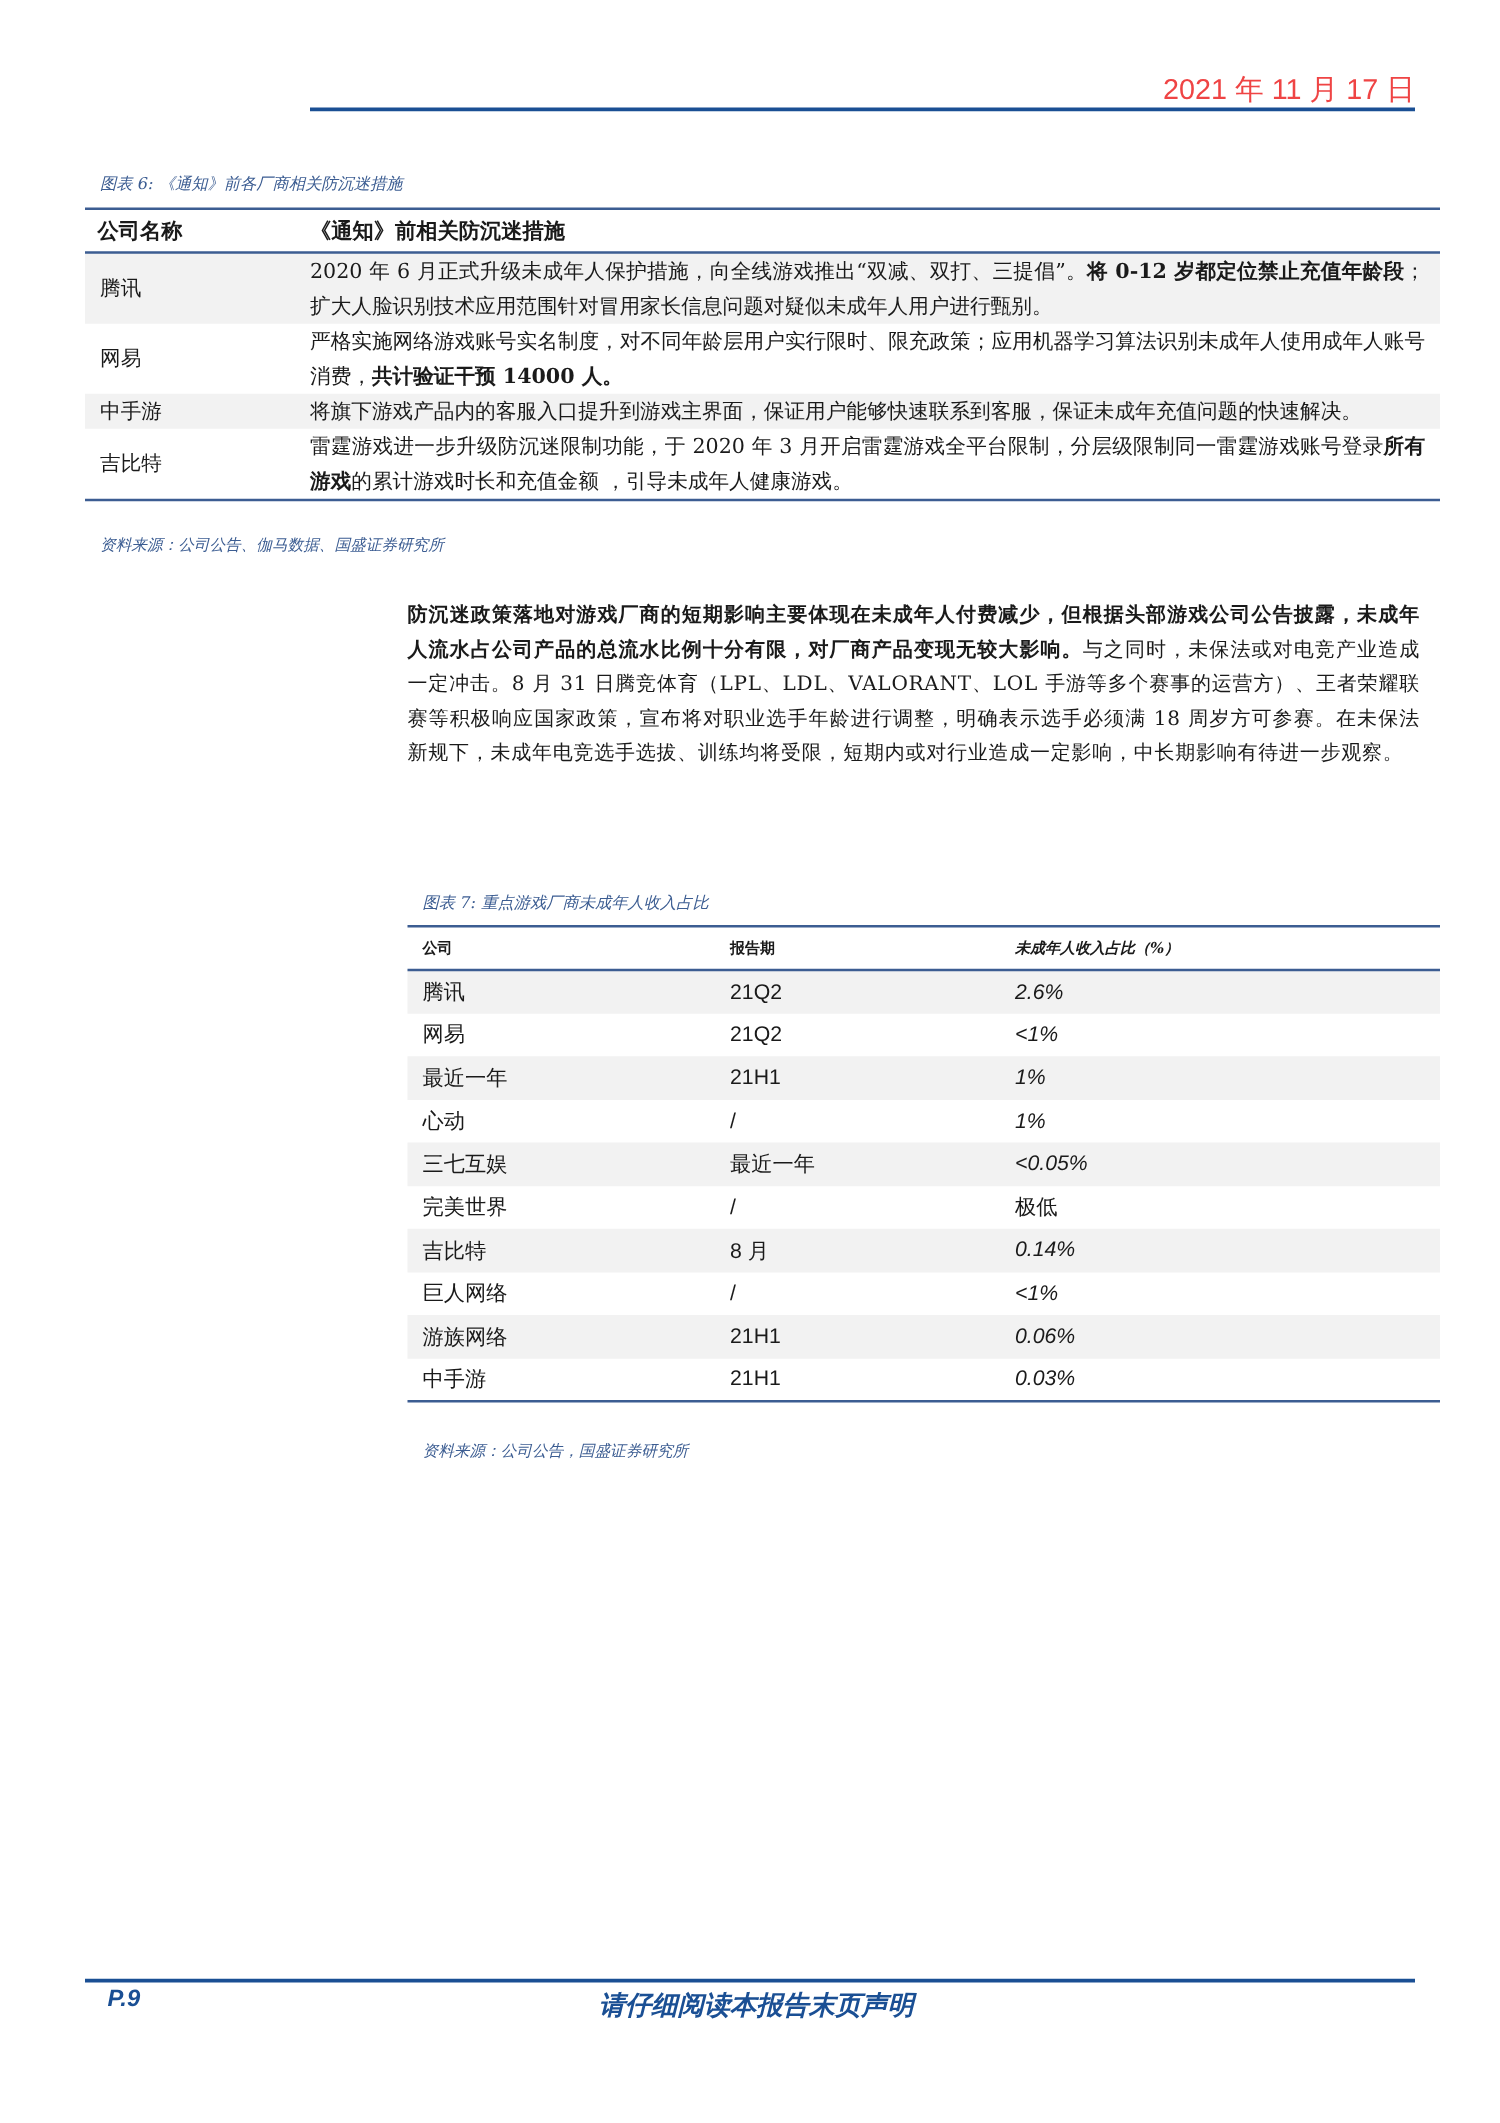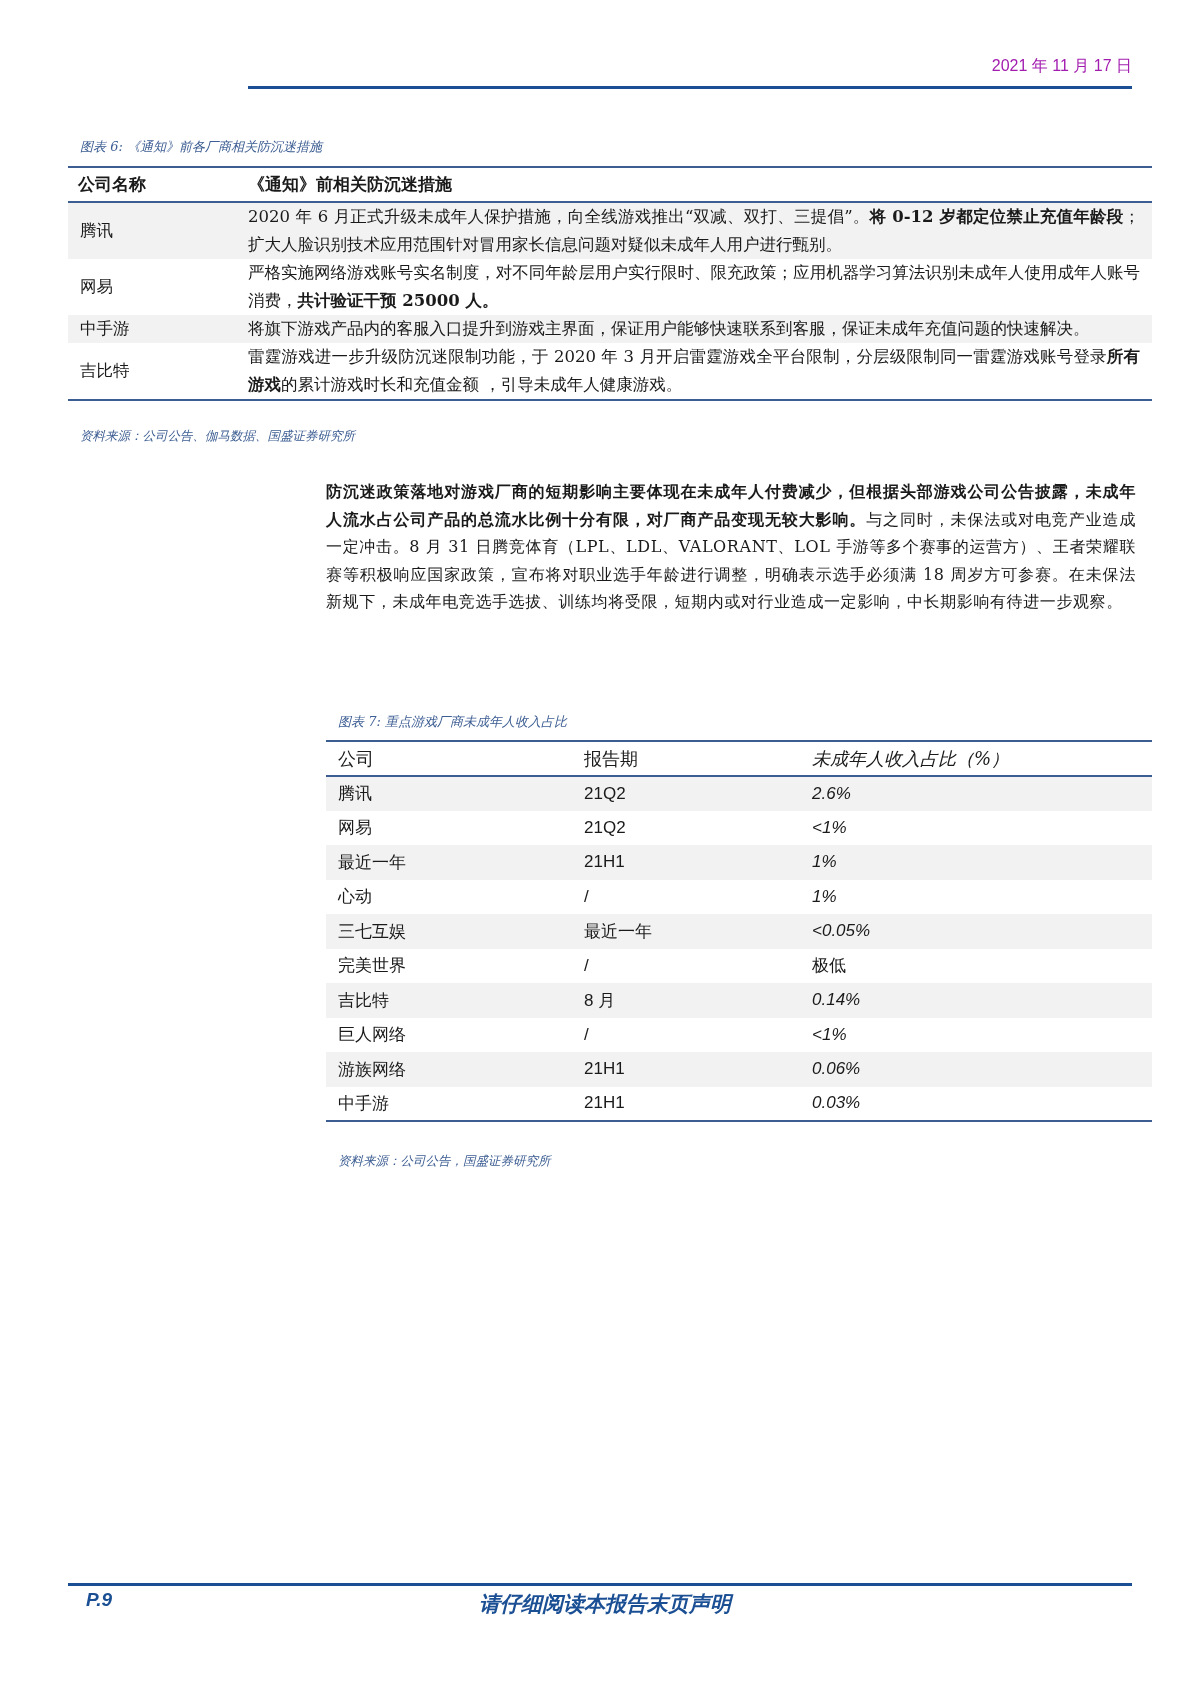--- a/index.html
+++ b/index.html
@@ -1,19 +1,19 @@
 <!DOCTYPE html>
 <html><head>
 <meta charset="utf-8">
 <style>
   * { box-sizing: border-box; margin: 0; padding: 0; }
   html, body { width: 1200px; height: 1698px; background: #ffffff; }
   body { position: relative; font-family: "DejaVu Serif", "Liberation Serif", serif; color: #1a1a1a; }
 
-  .header-date { position: absolute; right: 68px; top: 56px; font-size: 16px; font-family: "Liberation Sans", sans-serif; color: #a21caf; }
+  .header-date { position: absolute; right: 68px; top: 56px; font-size: 23px; font-family: "Liberation Sans", sans-serif; color: #ef4444; }
   .header-rule { position: absolute; left: 248px; right: 68px; top: 86px; height: 3px; background: #1a4f94; }
 
   .fig-caption { font-family: "DejaVu Serif", serif; font-style: italic; font-size: 13px; color: #3c5d92; }
   .source { font-family: "DejaVu Serif", serif; font-style: italic; font-size: 12.5px; color: #3c5d92; }
 
   
   .t6-caption { position: absolute; left: 80px; top: 138px; }
   .t6 { position: absolute; left: 68px; top: 166px; width: 1084px; border-collapse: collapse; }
   .t6 { border-top: 2px solid #3c5d92; border-bottom: 2px solid #3c5d92; }
   .t6 th { text-align: left; font-size: 17px; font-weight: bold; height: 35px; padding: 0 0 0 10px; border-bottom: 2px solid #3c5d92; }
@@ -25,21 +25,21 @@
   .t6 b { font-weight: bold; }
   .t6-source { position: absolute; left: 80px; top: 428px; }
 
   
   .para { position: absolute; left: 326px; top: 478px; width: 810px; font-size: 16px; line-height: 27.5px; text-align: justify; letter-spacing: 0.6px; }
   .para b { font-weight: bold; }
 
   
   .t7-caption { position: absolute; left: 338px; top: 713px; text-align: center; }
   .t7 { position: absolute; left: 326px; top: 740px; width: 826px; border-collapse: collapse; border-top: 2px solid #3c5d92; border-bottom: 2px solid #3c5d92; }
-  .t7 th { text-align: left; font-size: 18px; font-weight: normal; height: 35px; border-bottom: 2px solid #3c5d92; }
+  .t7 th { text-align: left; font-size: 12px; font-weight: bold; height: 35px; border-bottom: 2px solid #3c5d92; }
   .t7 td { font-size: 17px; height: 34.5px; }
   .t7 .c1 { width: 258px; padding-left: 12px; }
   .t7 .c2 { width: 228px; font-family: "Liberation Sans", sans-serif; }
   .t7 th.c2 { font-family: "DejaVu Serif", serif; }
   .t7 td.c3 { font-family: "Liberation Sans", sans-serif; font-style: italic; }
   .t7 th.c3 { font-style: italic; }
   .t7 tr.shade td { background: #f2f2f2; }
   .t7-source { position: absolute; left: 338px; top: 1153px; }
 
   
@@ -61,21 +61,21 @@
       <th class="c2">《通知》前相关防沉迷措施</th>
     </tr>
   </thead>
   <tbody>
     <tr class="shade">
       <td class="c1">腾讯</td>
       <td class="c2"><span>2020 年 6 月正式升级未成年人保护措施，向全线游戏推出“双减、双打、三提倡”。</span><b>将 0-12 岁都定位禁止充值年龄段</b><span>；扩大人脸识别技术应用范围针对冒用家长信息问题对疑似未成年人用户进行甄别。</span></td>
     </tr>
     <tr>
       <td class="c1">网易</td>
-      <td class="c2"><span>严格实施网络游戏账号实名制度，对不同年龄层用户实行限时、限充政策；应用机器学习算法识别未成年人使用成年人账号消费，</span><b>共计验证干预 25000 人。</b><span></span></td>
+      <td class="c2"><span>严格实施网络游戏账号实名制度，对不同年龄层用户实行限时、限充政策；应用机器学习算法识别未成年人使用成年人账号消费，</span><b>共计验证干预 14000 人。</b><span></span></td>
     </tr>
     <tr class="shade">
       <td class="c1">中手游</td>
       <td class="c2"><span>将旗下游戏产品内的客服入口提升到游戏主界面，保证用户能够快速联系到客服，保证未成年充值问题的快速解决。</span><b></b><span></span></td>
     </tr>
     <tr>
       <td class="c1">吉比特</td>
       <td class="c2"><span>雷霆游戏进一步升级防沉迷限制功能，于 2020 年 3 月开启雷霆游戏全平台限制，分层级限制同一雷霆游戏账号登录</span><b>所有游戏</b><span>的累计游戏时长和充值金额 ，引导未成年人健康游戏。</span></td>
     </tr>
   </tbody>

